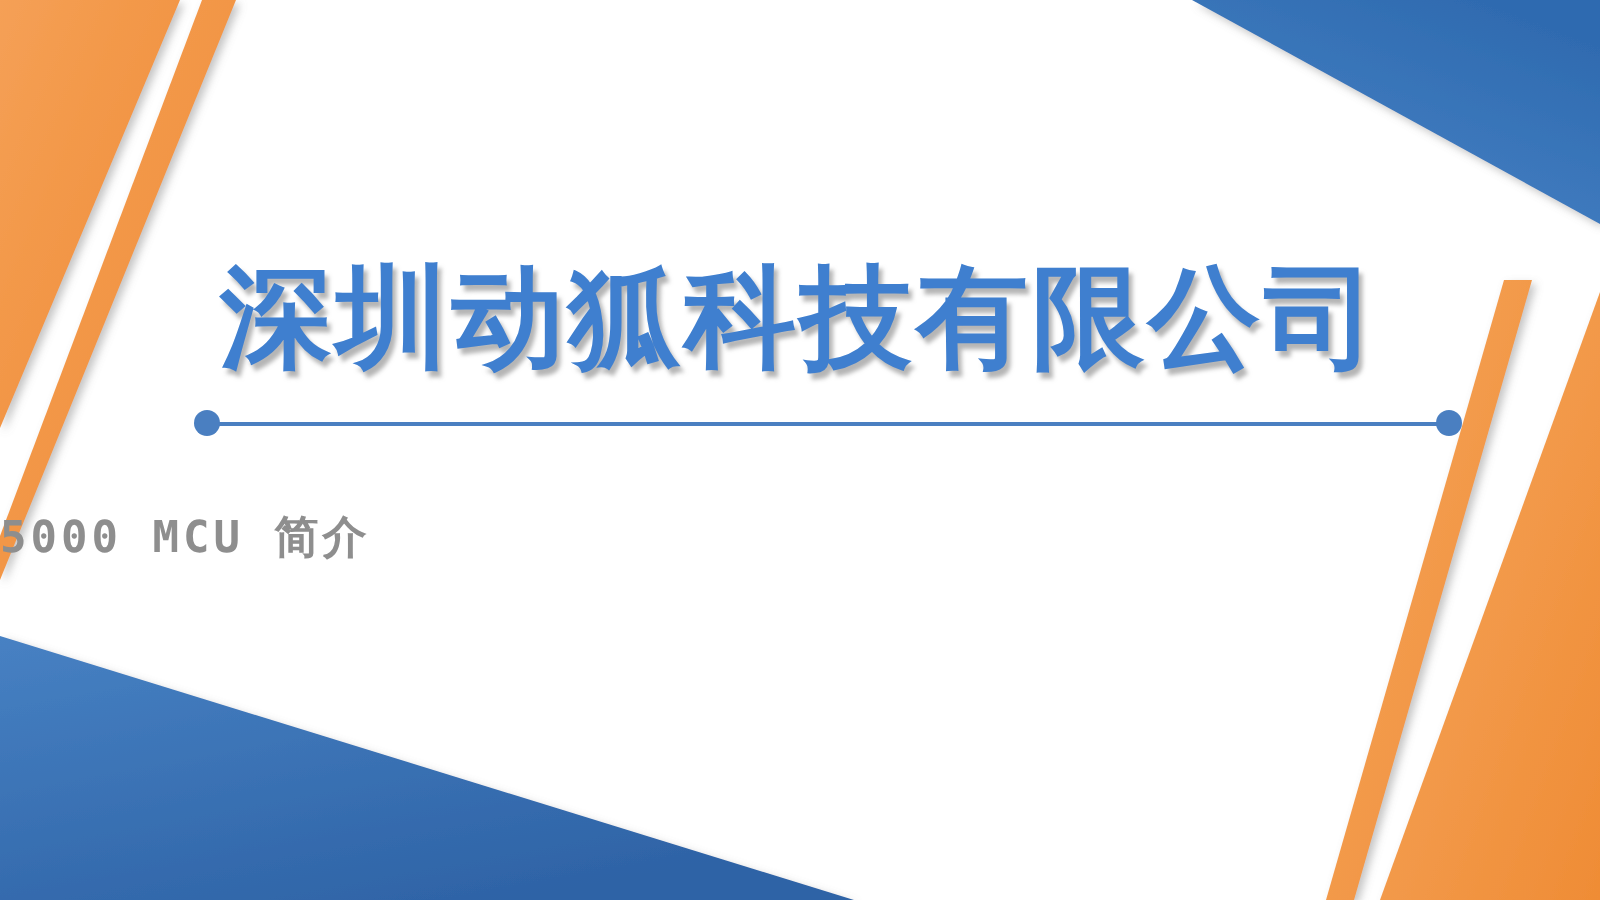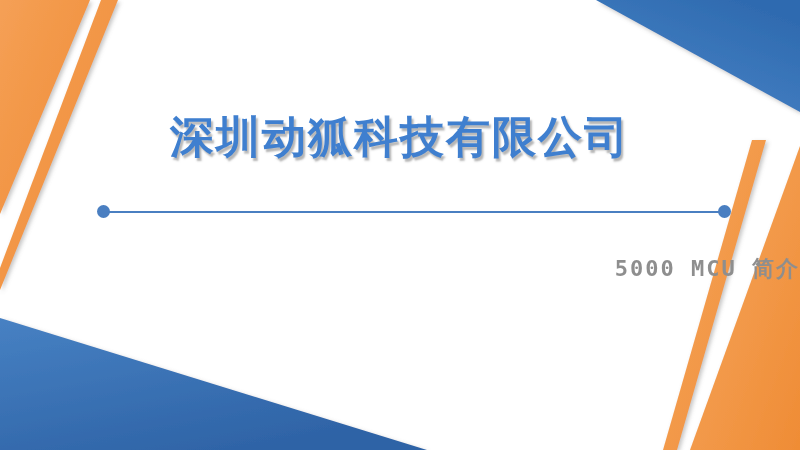--- a/index.html
+++ b/index.html
@@ -29,26 +29,26 @@
   
   .title-block {
     position: absolute;
     left: 0;
     top: 112px;
     width: 800px;
     text-align: center;
   }
   .slide-title {
     font-family: "DejaVu Sans", "Liberation Sans", sans-serif;
-    font-size: 44px;
+    font-size: 56px;
     font-weight: bold;
     color: #3f7fcf;
     letter-spacing: 2px;
     line-height: 1.15;
-    margin: 0;
+    margin: 16px;
     text-shadow: 2px 3px 2px rgba(120,120,120,0.55);
     white-space: nowrap;
   }
 
   
   .divider {
     position: absolute;
     left: 97px;
     top: 205px;
     width: 634px;
@@ -72,21 +72,21 @@
   }
   .divider .dot-left { left: 0px; }
   .divider .dot-right { right: 0px; }
 
   
   .subtitle-block {
     position: absolute;
     left: 0;
     top: 254px;
     width: 800px;
-    text-align: right;
+    text-align: left;
   }
   .slide-subtitle {
     font-family: "DejaVu Sans Mono", "Liberation Mono", monospace;
     font-size: 22px;
     font-weight: bold;
     color: #8e8e8e;
     letter-spacing: 2px;
     margin: 0;
     white-space: nowrap;
   }

